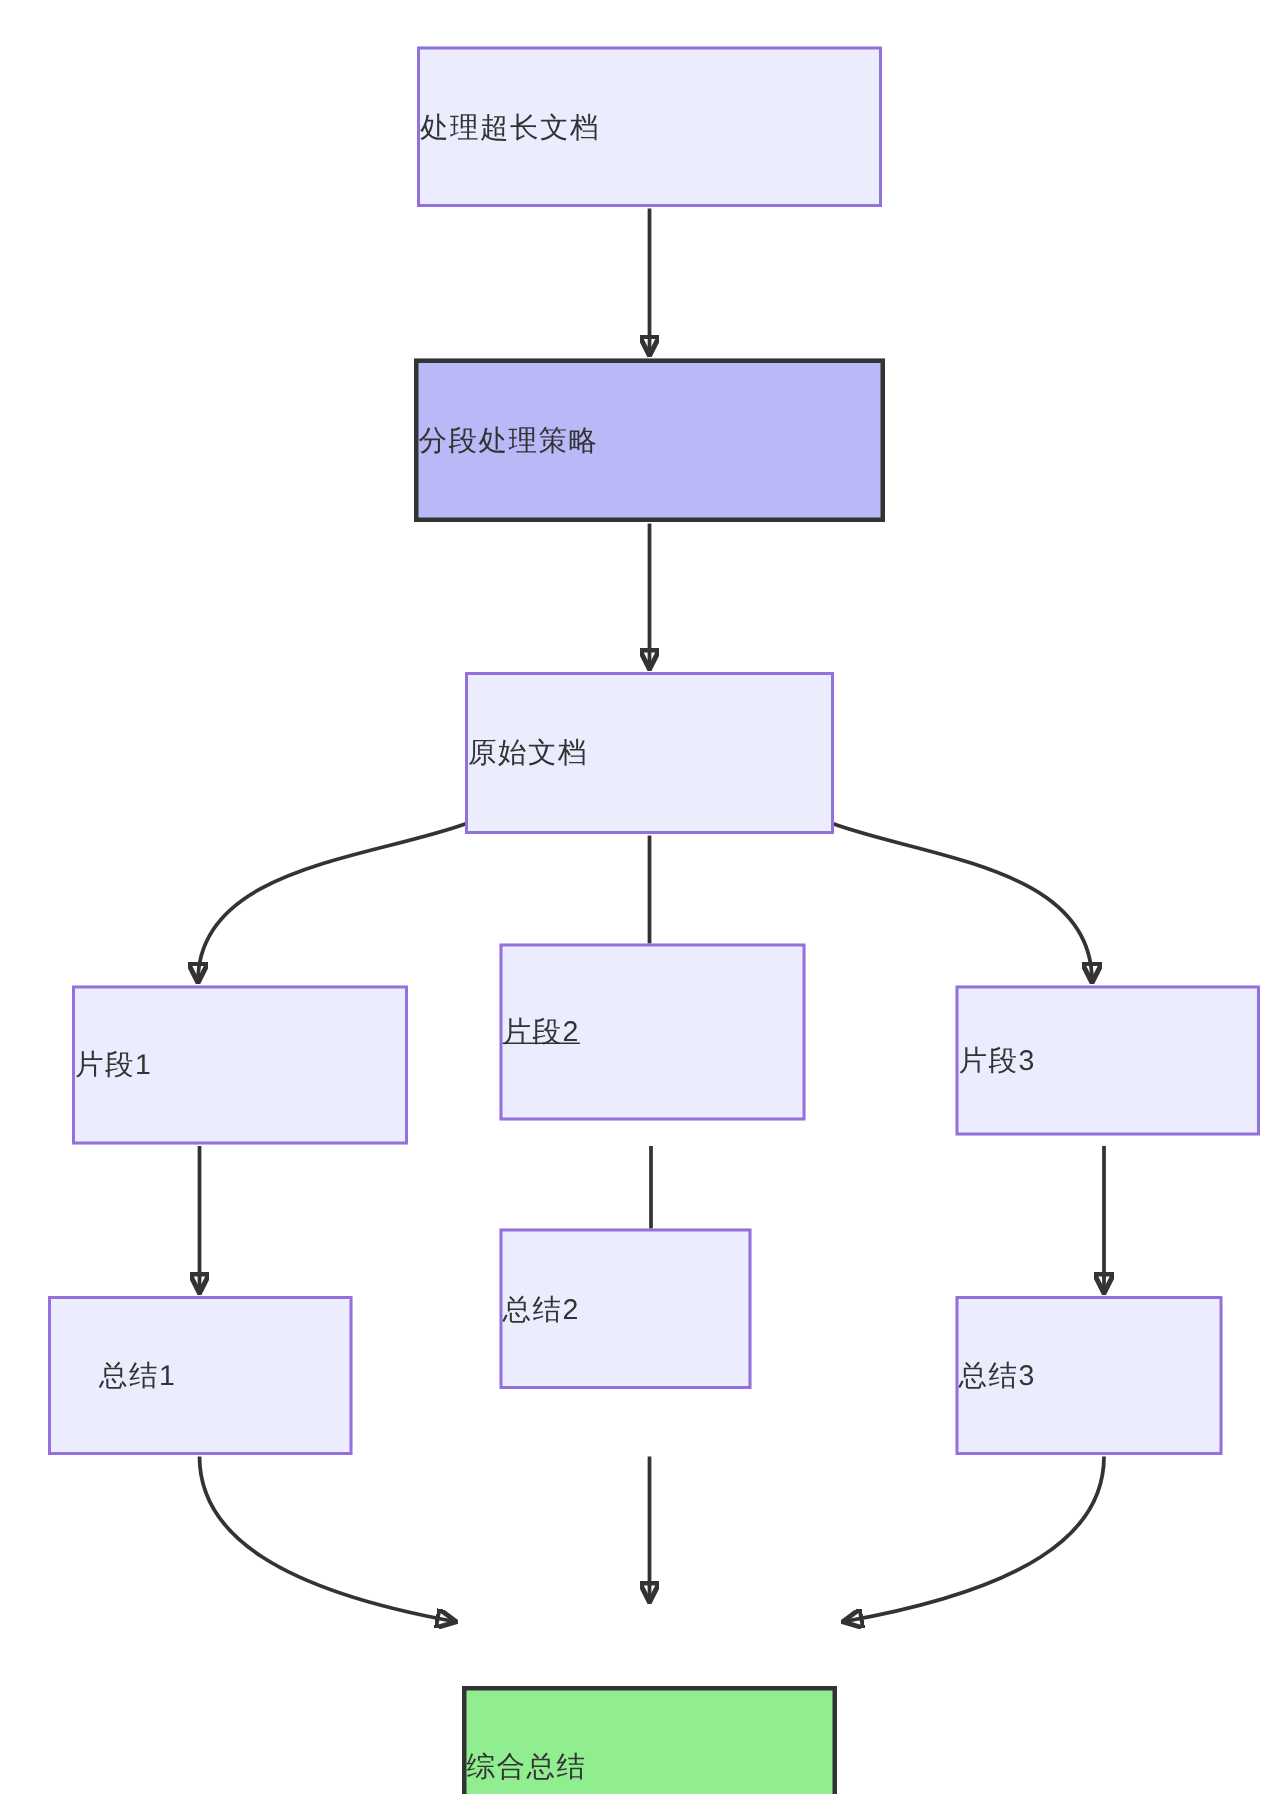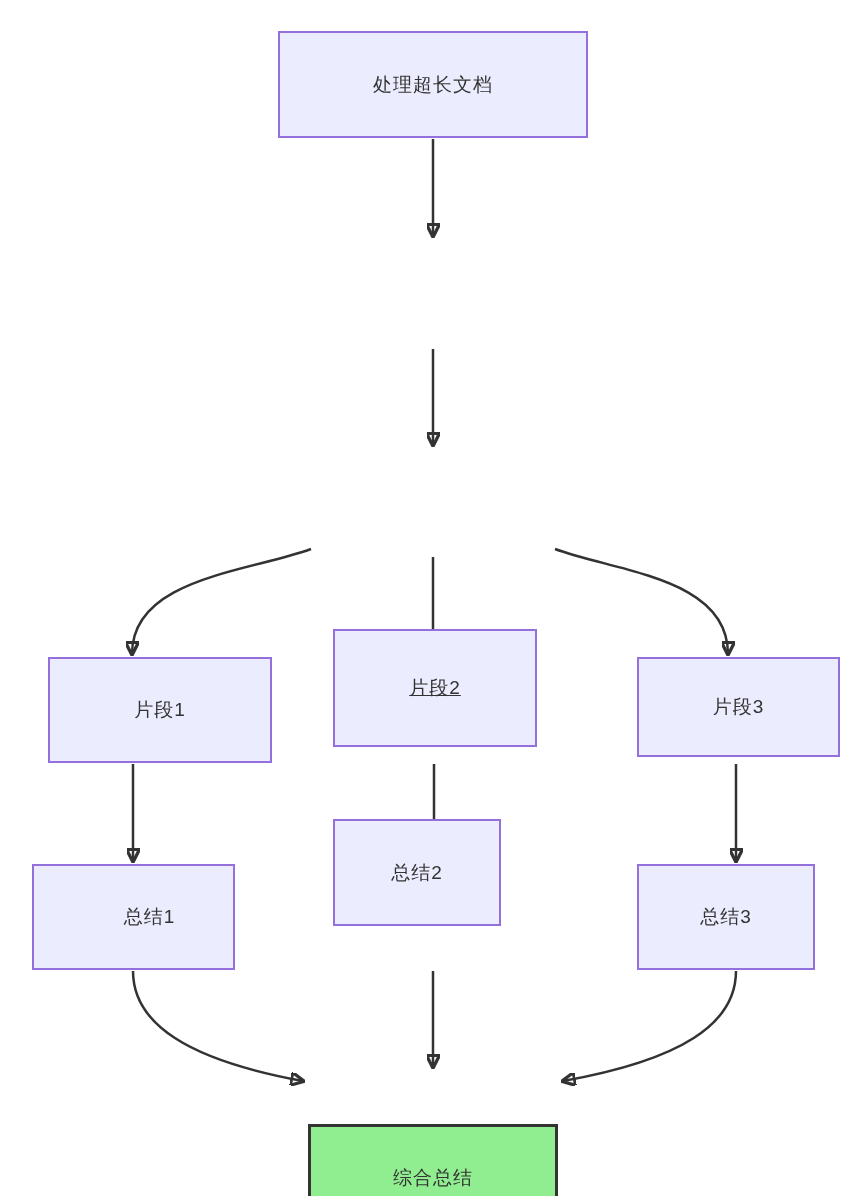--- a/index.html
+++ b/index.html
@@ -24,21 +24,20 @@
   .edge-layer path {
     fill: none;
     stroke: #333333;
     stroke-width: 2.5px;
   }
   .node {
     position: absolute;
     box-sizing: border-box;
     display: flex;
     align-items: center;
-    justify-content: center;
     text-align: center;
     font-size: 19px;
     color: #333333;
     letter-spacing: 1px;
   }
   .node.default {
     background: #ECECFF;
     border: 2px solid #9370DB;
   }
   .node.highlight {
@@ -71,21 +70,27 @@
     <path d="M736 764 V 861" marker-end="url(#arrowhead)"></path>
     <path d="M133 971 C 133 1024, 188 1060, 303 1081" marker-end="url(#arrowhead)"></path>
     <path d="M433 971 V 1067" marker-end="url(#arrowhead)"></path>
     <path d="M736 971 C 736 1024, 681 1060, 563 1081" marker-end="url(#arrowhead)"></path>
   </svg>
 
   <div class="node default" style="left:278px; top:31px; width:310px; height:107px;">
     <span>处理超长文档</span>
   </div>
 
+  <div class="node highlight" style="left:276px; top:239px; width:314px; height:109px;">
+    <span>分段处理策略</span>
+  </div>
 
+  <div class="node default" style="left:310px; top:448px; width:246px; height:108px;">
+    <span>原始文档</span>
+  </div>
 
   <div class="node default" style="left:32px; top:657px; width:224px; height:106px;margin-left:16px;">
     <span>片段1</span>
   </div>
 
   <div class="node default" style="left:333px; top:629px; width:204px; height:118px;text-decoration:underline;">
     <span>片段2</span>
   </div>
 
   <div class="node default" style="left:637px; top:657px; width:203px; height:100px;">

